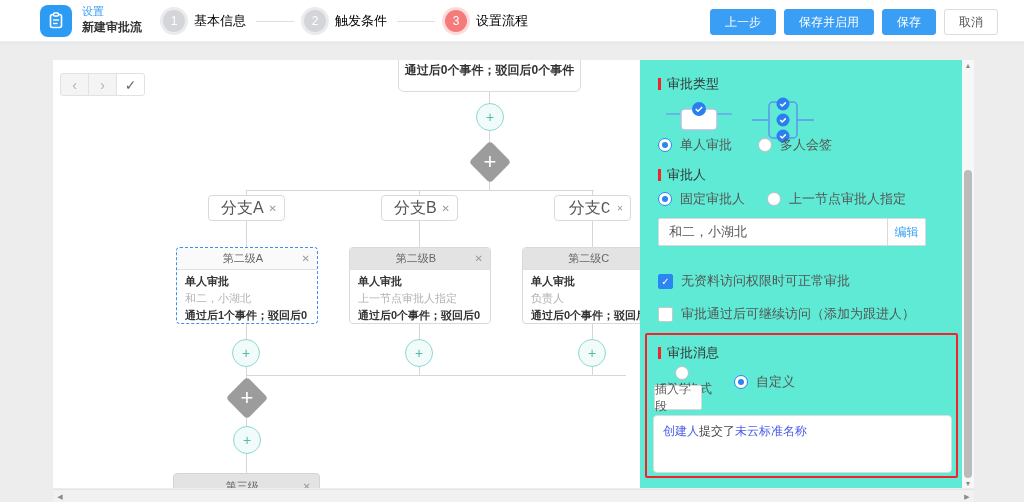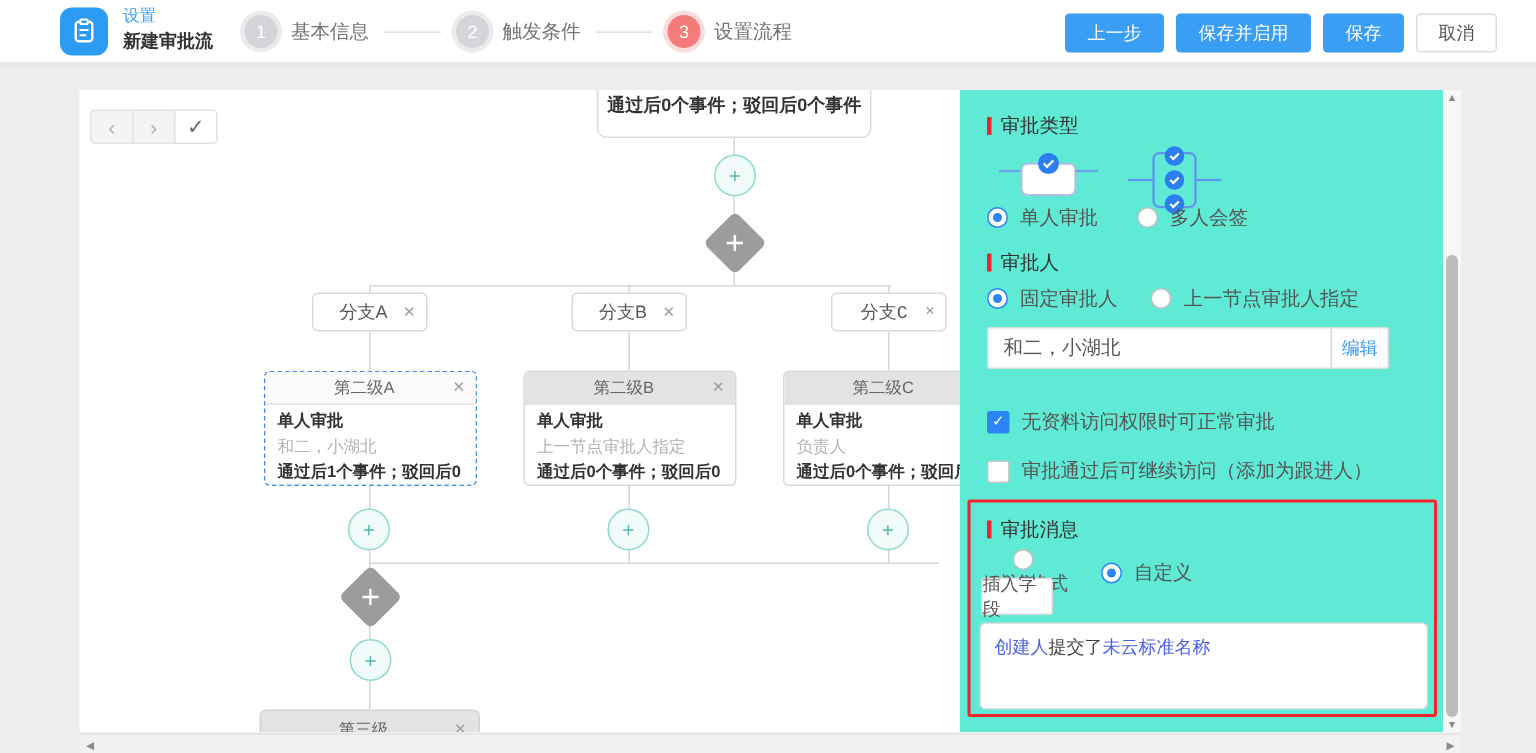--- a/index.html
+++ b/index.html
@@ -13,21 +13,21 @@
               background:#2b9bf4; display:flex; align-items:center; justify-content:center; }
   .title-block { position:absolute; left:82px; top:4px; }
   .app-label { font-size:11px; color:#3b9ef5; line-height:14px; }
   .page-title { font-size:12px; font-weight:bold; color:#333; line-height:19px; }
   .stepper { position:absolute; left:163px; top:0; height:42px; display:flex; align-items:center; }
   .step { display:flex; align-items:center; cursor:pointer; }
   .step-circle { width:22px; height:22px; border-radius:50%; background:#d3d5d9; color:#fff;
                  font-size:12px; display:flex; align-items:center; justify-content:center;
                  box-shadow:0 0 0 3px #eaebed; }
   .step.active .step-circle { background:#f57a7a; box-shadow:0 0 0 3px #fbdcdc; }
-  .step-label { font-size:13px; color:#737373; margin-left:9px; }
+  .step-label { font-size:13px; color:#000000; margin-left:9px; }
   .step-sep { width:38px; height:1px; background:#dedede; margin:0 10px; }
   .header-buttons { position:absolute; right:26px; top:9px; display:flex; }
   .hbtn { height:24px; padding:12px 14px; margin-left:8px; border-radius:3px; font-size:12px;
           display:flex; align-items:center; justify-content:center; cursor:pointer;
           background:#3b9ef5; color:#fff; border:1px solid #3b9ef5;text-align:center; }
   .hbtn.ghost { background:#fff; color:#555; border:1px solid #dcdcdc; }
 
   
   .canvas { position:absolute; left:53px; top:60px; width:909px; height:428px; background:#fff;
             overflow:hidden; z-index:1; }
@@ -44,21 +44,21 @@
   .plus-circle { position:absolute; width:28px; height:28px; border-radius:50%; background:#f0fbfa;
                  border:1px solid #8ed8d0; color:#57b8b0; font-size:14px; display:flex;
                  align-items:center; justify-content:center; cursor:pointer; z-index:2; }
   .diamond { position:absolute; width:30px; height:30px; background:#9c9c9c; border-radius:4px;
              transform:rotate(45deg); cursor:pointer; z-index:2; }
   .diamond-plus { position:absolute; width:42px; text-align:center; color:#fff; font-size:22px;
                   font-weight:300; line-height:42px; z-index:3; pointer-events:none; }
   .branch-box { position:absolute; width:77px; height:26px; background:#fff; border:1px solid #d9d9d9;
                 border-radius:4px; display:flex; align-items:center; cursor:pointer; z-index:2;
                 padding:0 7px; }
-  .branch-label { flex:1; text-align:center; font-size:12px; color:#555; }
+  .branch-label { flex:1; text-align:center; font-size:16px; color:#555; }
   .x-icon { font-size:10px; color:#9b9b9b; cursor:pointer; }
   .flow-card { position:absolute; width:142px; height:77px; background:#fff; border:1px solid #d9d9d9;
                border-radius:4px; z-index:2; cursor:pointer; overflow:hidden; }
   .flow-card.selected { border:1px dashed #3f8df5; }
   .card-header { height:22px; background:#e3e3e3; display:flex; align-items:center; padding:0 7px;
                  border-bottom:1px solid #e0e0e0; }
   .flow-card.selected .card-header { background:#fafafa; }
   .card-title { flex:1; text-align:center; font-size:11px; color:#666; }
   .card-body { padding:3px 8px; }
   .card-type { font-size:11px; font-weight:bold; color:#333; line-height:17px; }

